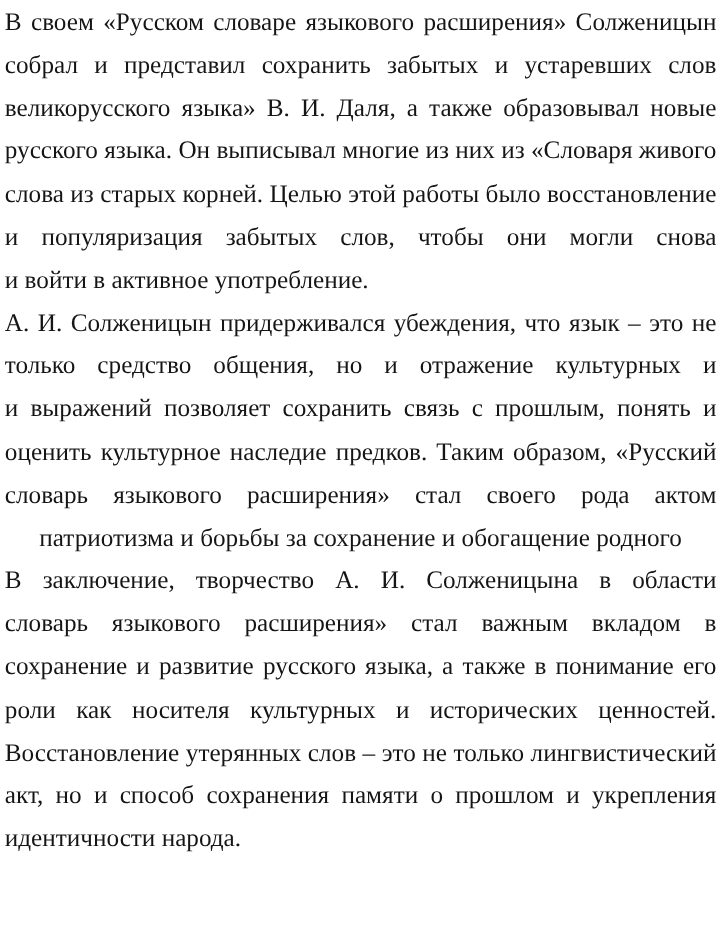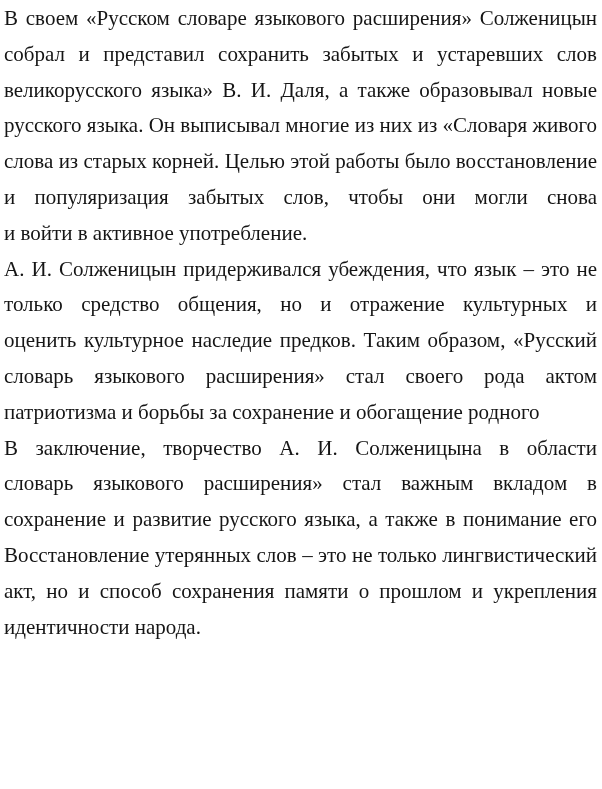--- a/index.html
+++ b/index.html
@@ -28,21 +28,21 @@
   }
   .line {
     height: 35.8px;
     line-height: 35.8px;
     text-align: justify;
     text-align-last: justify;
     overflow: hidden;
     font-family: Liberation Serif, serif;
   }
   .line.last {
-    text-align: left;
+    text-align: center;
     text-align-last: left;
   }
 </style>
 </head>
 <body>
 
 <div class="page">
 
   <div class="paragraph">
     <div class="line">В своем «Русском словаре языкового расширения» Солженицын</div>
@@ -50,27 +50,29 @@
     <div class="line">великорусского языка» В. И. Даля, а также образовывал новые</div>
     <div class="line">русского языка. Он выписывал многие из них из «Словаря живого</div>
     <div class="line">слова из старых корней. Целью этой работы было восстановление</div>
     <div class="line">и популяризация забытых слов, чтобы они могли снова оживиться</div>
     <div class="line last">и войти в активное употребление.</div>
   </div>
 
   <div class="paragraph">
     <div class="line">А. И. Солженицын придерживался убеждения, что язык – это не</div>
     <div class="line">только средство общения, но и отражение культурных и</div>
+    <div class="line">и выражений позволяет сохранить связь с прошлым, понять и</div>
     <div class="line">оценить культурное наследие предков. Таким образом, «Русский</div>
     <div class="line">словарь языкового расширения» стал своего рода актом</div>
     <div class="line last">патриотизма и борьбы за сохранение и обогащение родного языка.</div>
   </div>
 
   <div class="paragraph">
     <div class="line">В заключение, творчество А. И. Солженицына в области языковой</div>
     <div class="line">словарь языкового расширения» стал важным вкладом в</div>
     <div class="line">сохранение и развитие русского языка, а также в понимание его</div>
+    <div class="line">роли как носителя культурных и исторических ценностей.</div>
     <div class="line">Восстановление утерянных слов – это не только лингвистический</div>
     <div class="line">акт, но и способ сохранения памяти о прошлом и укрепления</div>
     <div class="line last">идентичности народа.</div>
   </div>
 
 </div>
 
 </body></html>

